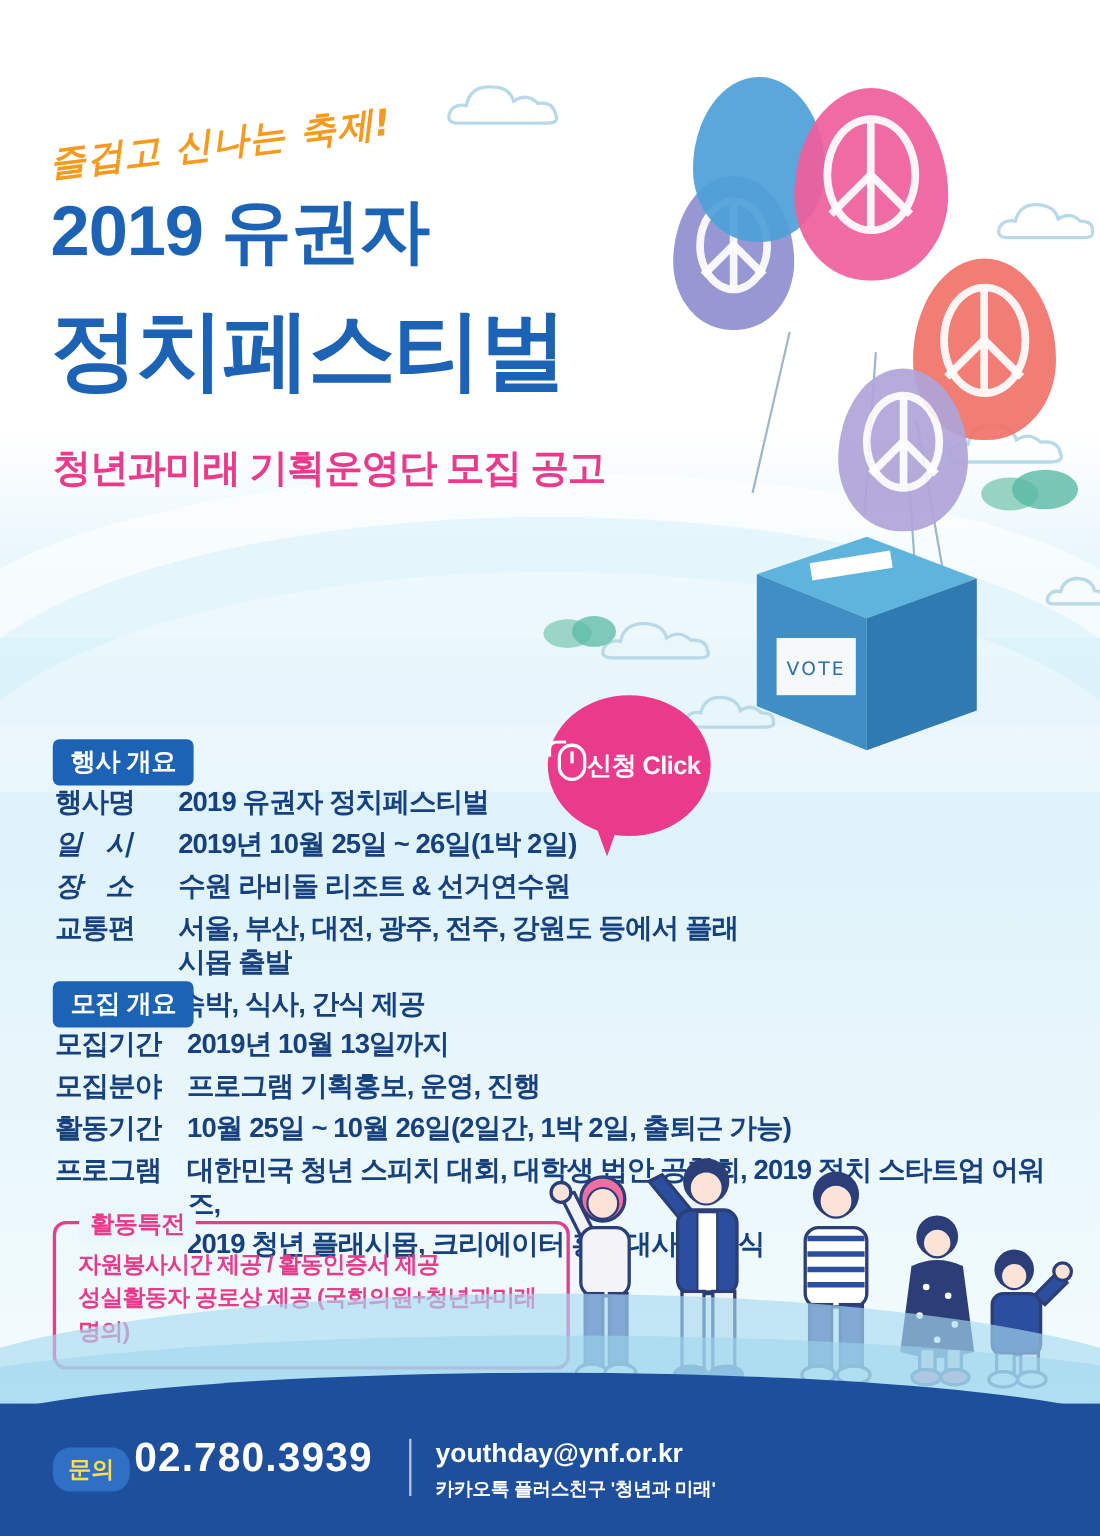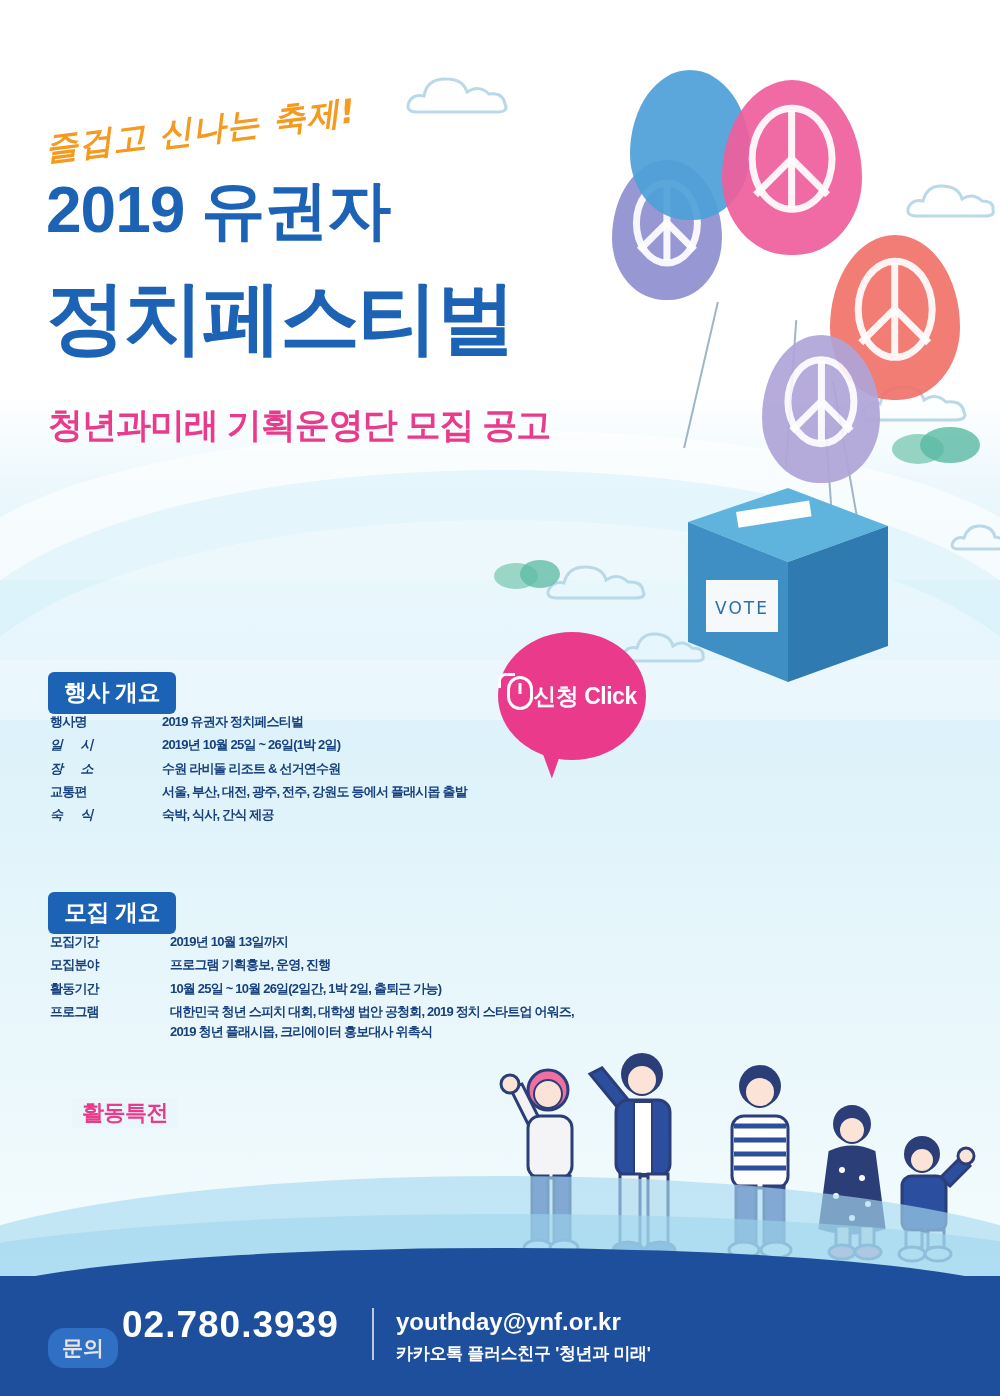--- a/index.html
+++ b/index.html
@@ -121,21 +121,21 @@
   .bubble .mouse:after { content:""; position:absolute; left:-12px; top:-6px; width:14px; height:12px; border:3px solid #fff; border-right:none; border-bottom:none; border-radius: 8px 0 0 0;}
   .bubble .blabel { font-size: 23px; font-weight: bold; letter-spacing: -.5px; }
 
   
   .sec-head {
     position: absolute;
     background: #1d63b5; color: #ffffff; font-weight: bold;
     font-size: 23px; padding: 5px 16px 6px; border-radius: 6px;
     letter-spacing: -.5px;
   }
-  .info-block { position: absolute; font-size: 13px; color: #17407e; font-weight: bold; letter-spacing: -.8px; }
+  .info-block { position: absolute; font-size: 25px; color: #17407e; font-weight: bold; letter-spacing: -.8px; }
   .info-row { display: flex; margin-bottom: 7px; line-height: 1.25; }
   .info-key { width: 112px; flex: none; color: #17407e; }
   .info-key.sp { letter-spacing: 7px; font-style: italic; }
   .info-val { color: #17407e; }
   .info-block.recruit .info-key { width: 120px; }
   .cont { padding-left: 120px; margin-top: -4px; }
 
   
   .benefits {
     position: absolute; left: 48px; top: 1110px; width: 470px;
@@ -144,21 +144,21 @@
   .benefits-title {
     position: absolute; left: 72px; top: 1098px;
     background: #e9f6fb; color: #ea3a8c; font-weight: bold; font-size: 22px;
     padding: 0 10px; letter-spacing: -.5px;
   }
   .benefits-line { color: #ea3a8c; font-weight: bold; font-size: 21px; letter-spacing: -.8px; line-height: 1.45; }
 
   
   .footer { position: absolute; left: 0; right: 0; bottom: 0; height: 120px; color: #fff; }
   .foot-badge {
-    position: absolute; left: 48px; top: 52px; background: #2f6fc4; color: #e5e5e5;
+    position: absolute; left: 48px; top: 40px; background: #2f6fc4; color: #fde047;
     border-radius: 16px; font-size: 21px; font-weight: bold; padding: 6px 14px;
   }
   .foot-phone { position: absolute; left: 122px; top: 28px; font-size: 37px; font-weight: bold; letter-spacing: 1px; }
   .foot-div { position: absolute; left: 372px; top: 32px; width: 2px; height: 52px; background: rgba(255,255,255,.7); }
   .foot-mail { position: absolute; left: 396px; top: 32px; font-size: 24px; font-weight: bold; }
   .foot-kakao { position: absolute; left: 396px; top: 66px; font-size: 17px; font-weight: bold; letter-spacing: -.3px; }
 
   
   .people { position: absolute; left: 470px; bottom: 118px; width: 520px; height: 250px; }
 </style>
@@ -309,20 +309,24 @@
         <div class="info-key">활동기간</div>
         <div class="info-val">10월 25일 ~ 10월 26일(2일간, 1박 2일, 출퇴근 가능)</div>
       </div>
     <div class="info-row">
         <div class="info-key">프로그램</div>
         <div class="info-val">대한민국 청년 스피치 대회, 대학생 법안 공청회, 2019 정치 스타트업 어워즈,</div>
       </div>
     <div class="cont">2019 청년 플래시몹, 크리에이터 홍보대사 위촉식</div>
   </div>
 
+  <div class="benefits">
+    <div class="benefits-line">자원봉사시간 제공 / 활동인증서 제공</div>
+    <div class="benefits-line">성실활동자 공로상 제공 (국회의원+청년과미래 명의)</div>
+  </div>
   <div class="benefits-title">활동특전</div>
 
   <div class="people">
     <svg width="520" height="250" viewBox="0 0 520 250">
 
       <g>
         <path d="M60 100 L40 60 L52 56 L70 92 Z" fill="#f2f2f4" stroke="#2b3e77" stroke-width="3"></path>
         <circle cx="40" cy="56" r="9" fill="#fbe3d8" stroke="#2b3e77" stroke-width="3"></circle>
         <circle cx="78" cy="62" r="20" fill="#ef6fa4" stroke="#2b3e77" stroke-width="3"></circle>
         <circle cx="78" cy="66" r="14" fill="#fbe3d8" stroke="#2b3e77" stroke-width="2"></circle>

